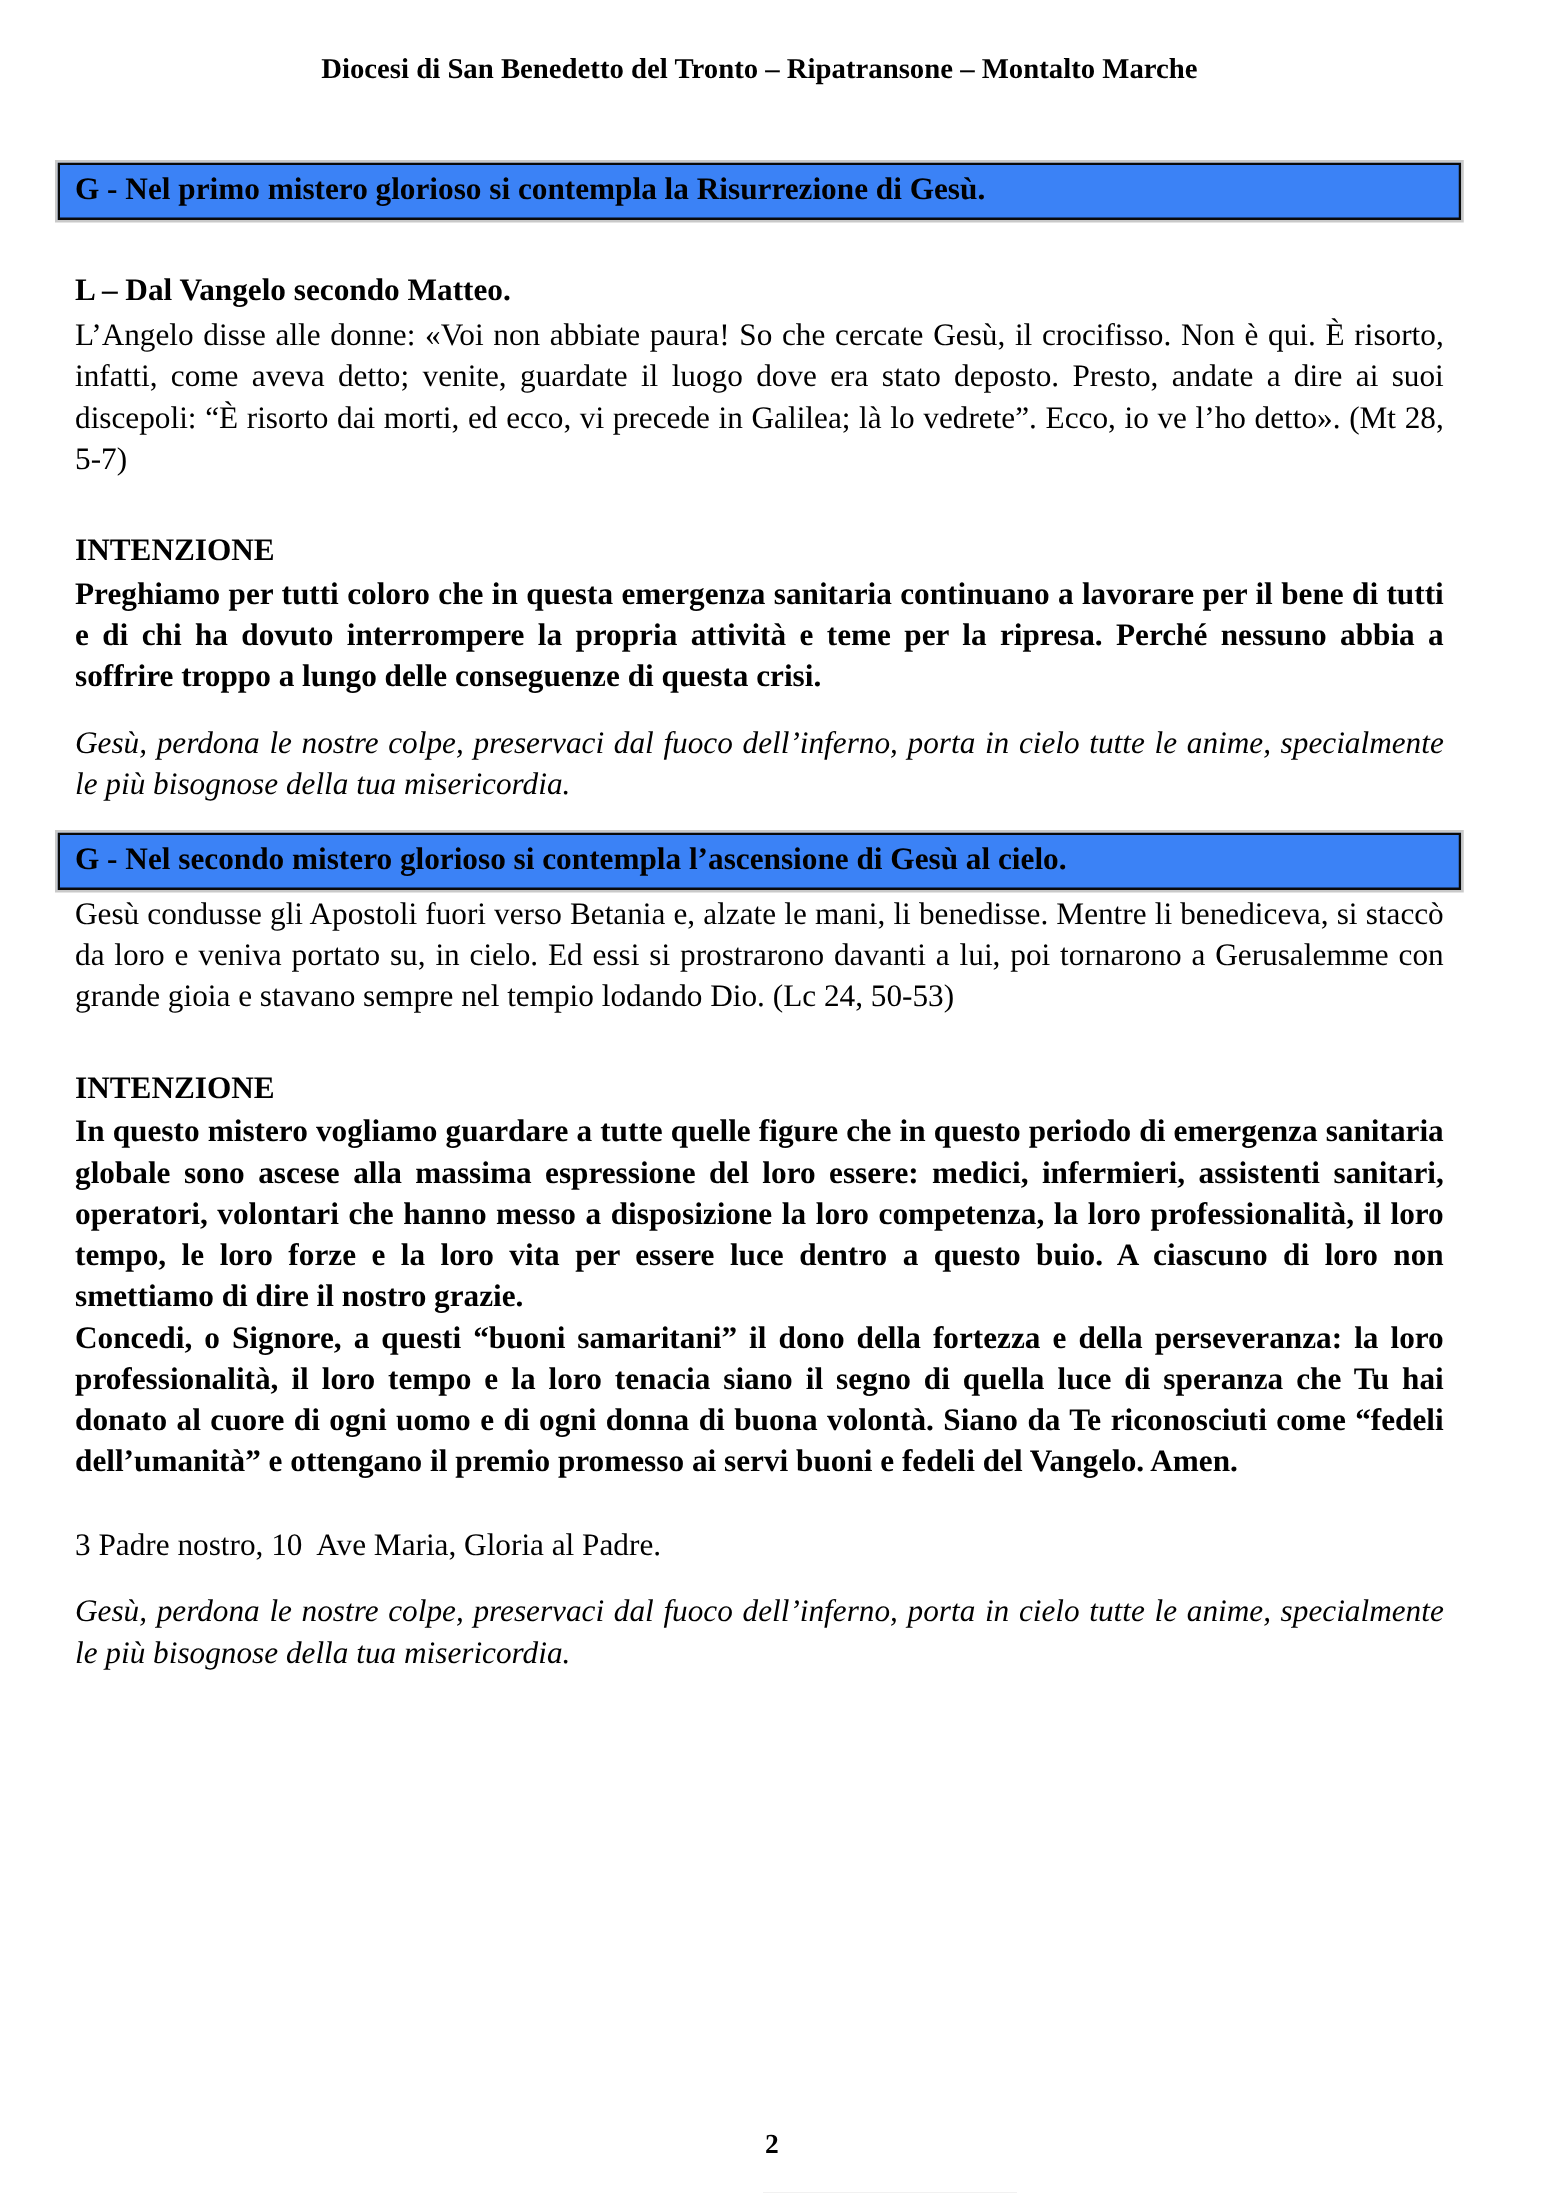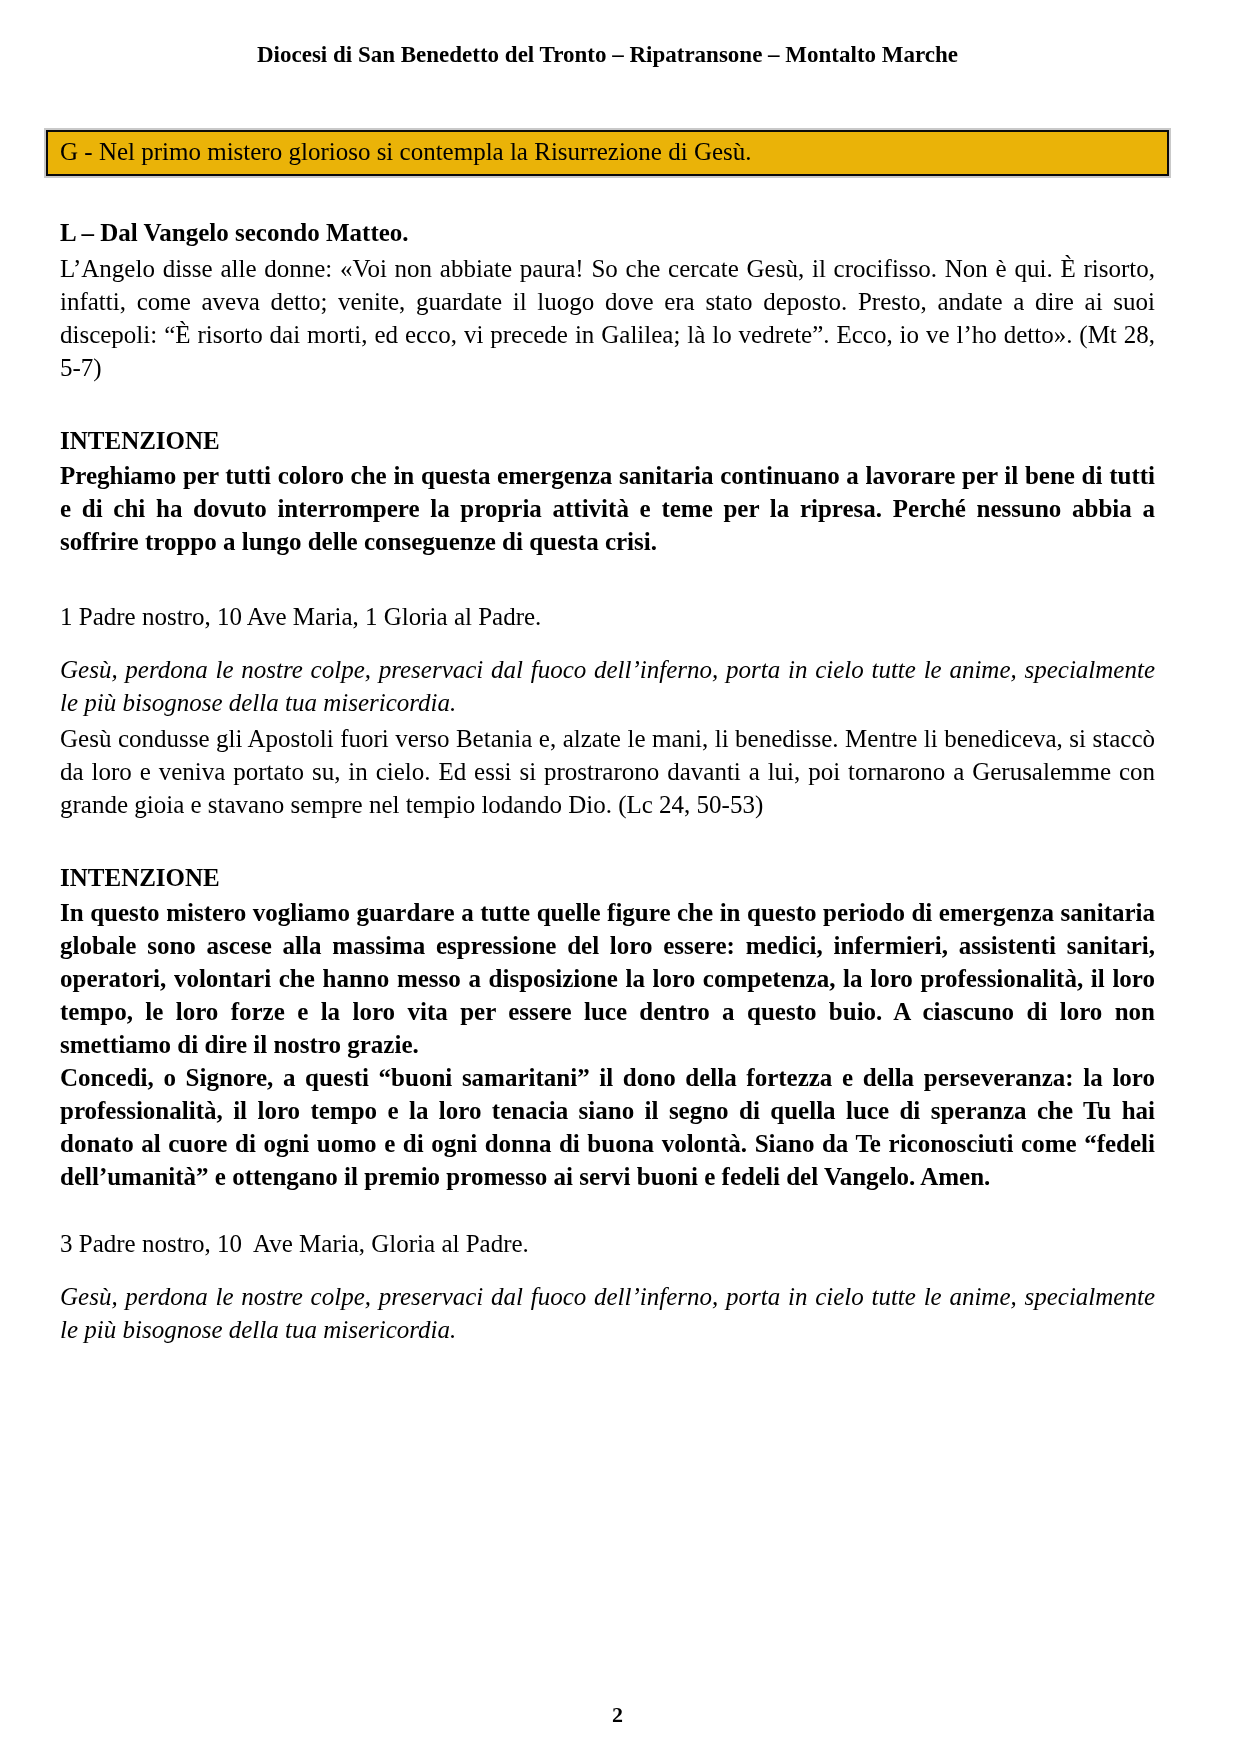--- a/index.html
+++ b/index.html
@@ -22,24 +22,24 @@
     font-weight: bold;
     font-size: 23px;
     line-height: 26px;
     margin: 0 0 62px 0;
   }
   .gbox {
     border: 2px solid #0a0a0a;
     outline: 2px solid #c9c9c9;
     margin: 0 -14px;
     padding: 4px 12px 6px 12px;
-    font-weight: normal;
+    font-weight: bold;
     font-size: 25px;
     line-height: 32px;
-    background: #eab308;
+    background: #3b82f6;
   }
   .subhead {
     font-weight: bold;
     margin: 0;
   }
   .para {
     margin: 3px 0 0 0;
     text-align: justify;
   }
   .para-bold {
@@ -84,25 +84,25 @@
   <div class="gbox">G - Nel primo mistero glorioso si contempla la Risurrezione di Gesù.</div>
 
   <p class="subhead mt-40">L – Dal Vangelo secondo Matteo.</p>
 
   <p class="para">L’Angelo disse alle donne: «Voi non abbiate paura! So che cercate Gesù, il crocifisso. Non è qui. È risorto, infatti, come aveva detto; venite, guardate il luogo dove era stato deposto. Presto, andate a dire ai suoi discepoli: “È risorto dai morti, ed ecco, vi precede in Galilea; là lo vedrete”. Ecco, io ve l’ho detto». (Mt 28, 5-7)</p>
 
   <p class="subhead mt-40">INTENZIONE</p>
 
   <p class="para-bold">Preghiamo per tutti coloro che in questa emergenza sanitaria continuano a lavorare per il bene di tutti e di chi ha dovuto interrompere la propria attività e teme per la ripresa. Perché nessuno abbia a soffrire troppo a lungo delle conseguenze di questa crisi.</p>
 
-  <p class="rosary mt-42">1 Padre nostro, 10 Ave Maria, 1 Gloria al Padre.</p>
 
   <p class="fatima mt-20">Gesù, perdona le nostre colpe, preservaci dal fuoco dell’inferno, porta in cielo tutte le anime, specialmente le più bisognose della tua misericordia.</p>
 
 
+  <div class="gbox mt-22">G - Nel secondo mistero glorioso si contempla l’ascensione di Gesù al cielo.</div>
 
 
   <p class="para">Gesù condusse gli Apostoli fuori verso Betania e, alzate le mani, li benedisse. Mentre li benediceva, si staccò da loro e veniva portato su, in cielo. Ed essi si prostrarono davanti a lui, poi tornarono a Gerusalemme con grande gioia e stavano sempre nel tempio lodando Dio. (Lc 24, 50-53)</p>
 
   <p class="subhead mt-40">INTENZIONE</p>
 
   <p class="para-bold">In questo mistero vogliamo guardare a tutte quelle figure che in questo periodo di emergenza sanitaria globale  sono ascese alla massima espressione del loro essere: medici, infermieri, assistenti sanitari, operatori, volontari che hanno messo a disposizione la loro competenza, la loro professionalità, il loro tempo, le loro forze e la loro vita per essere luce dentro a questo buio.  A ciascuno di loro non smettiamo di dire il nostro grazie.</p>
 
   <p class="para-bold" style="margin-top:0;">Concedi, o Signore, a questi “buoni samaritani” il dono della fortezza e della perseveranza: la loro professionalità, il loro tempo e la loro tenacia siano il segno di quella luce di speranza che Tu hai donato al cuore di ogni uomo e di ogni donna di buona volontà. Siano da Te riconosciuti come “fedeli dell’umanità” e ottengano il premio promesso ai servi buoni e fedeli del Vangelo. Amen.</p>
 

